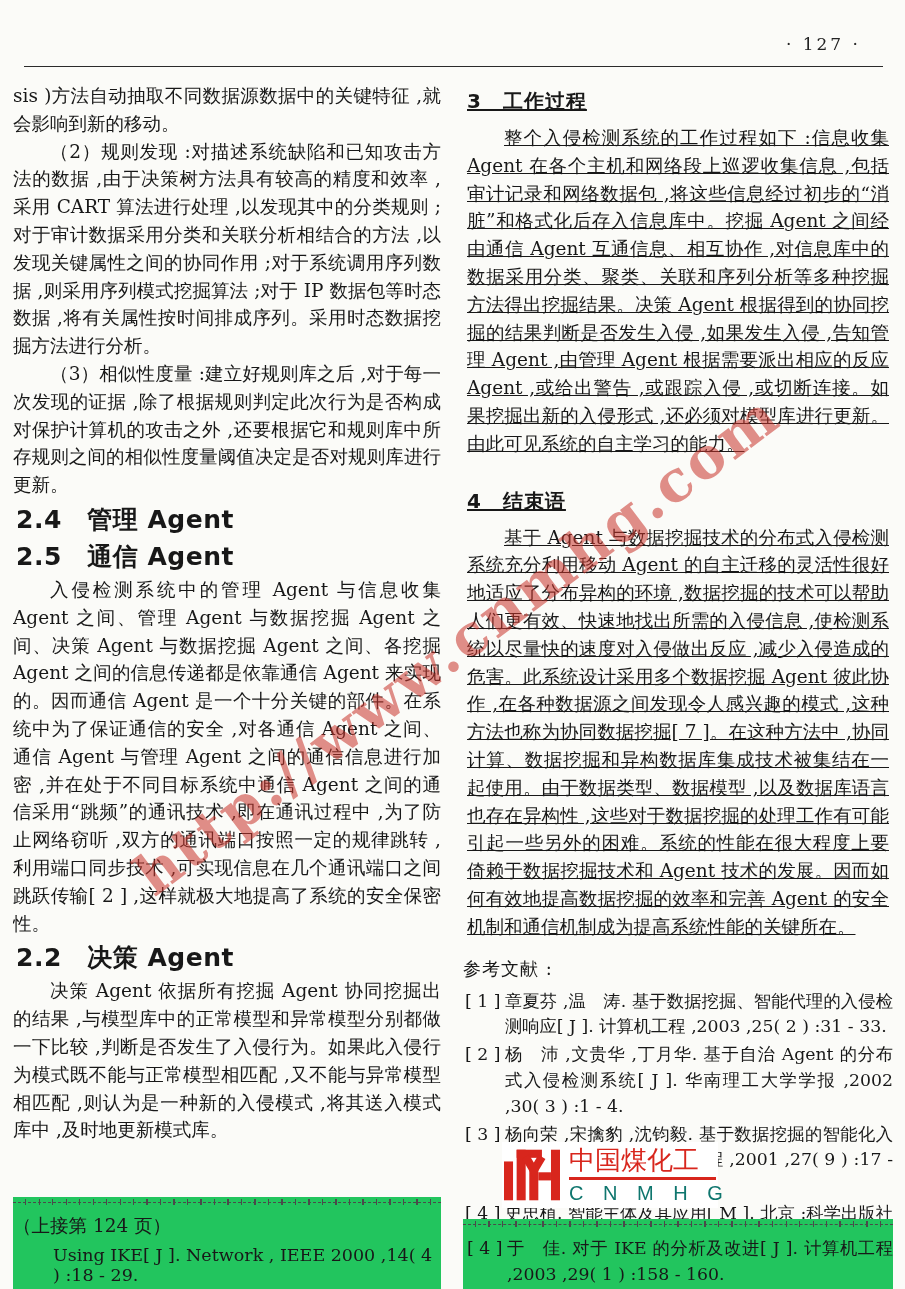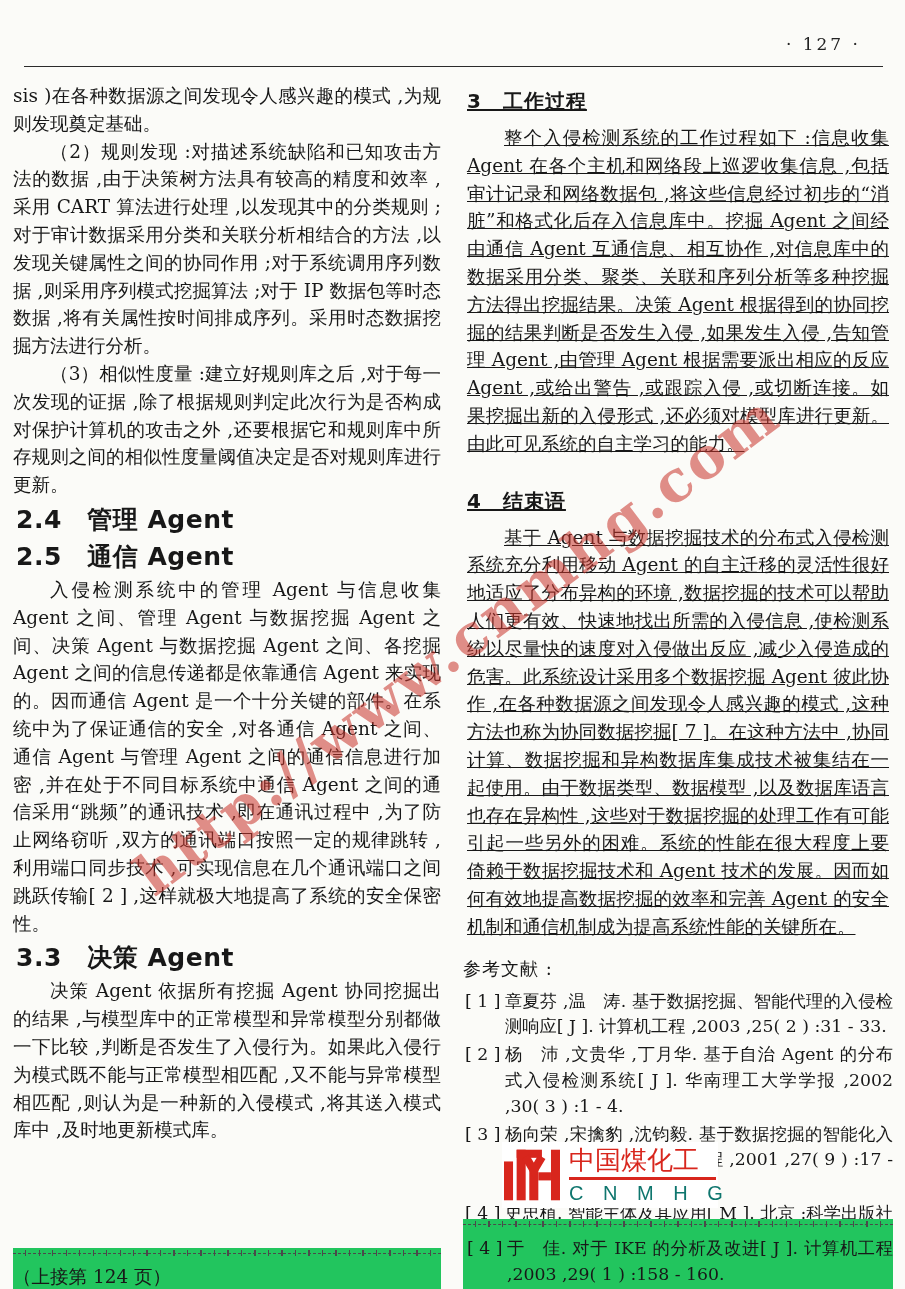--- a/index.html
+++ b/index.html
@@ -99,32 +99,33 @@
 </style>
 </head>
 <body>
 
 <div class="page-number">·  127 ·</div>
 <div class="header-rule"></div>
 
 <div class="columns">
 
   <div class="col left">
-    <p class="body cont">sis )在各种数据源之间发现令人感兴趣的模式 ,为规则发现奠定基础。</p>
+    <p class="body cont">sis )方法自动抽取不同数据源数据中的关键特征 ,就会影响到新的移动。</p>
     <p class="body">（2）规则发现 :对描述系统缺陷和已知攻击方法的数据 ,由于决策树方法具有较高的精度和效率 ,采用 CART 算法进行处理 ,以发现其中的分类规则 ;对于审计数据采用分类和关联分析相结合的方法 ,以发现关键属性之间的协同作用 ;对于系统调用序列数据 ,则采用序列模式挖掘算法 ;对于 IP 数据包等时态数据 ,将有关属性按时间排成序列。采用时态数据挖掘方法进行分析。</p>
     <p class="body">（3）相似性度量 :建立好规则库之后 ,对于每一次发现的证据 ,除了根据规则判定此次行为是否构成对保护计算机的攻击之外 ,还要根据它和规则库中所存规则之间的相似性度量阈值决定是否对规则库进行更新。</p>
     <div class="h-sub">2.4　管理 Agent</div>
     <div class="h-sub">2.5　通信 Agent</div>
     <p class="body">入侵检测系统中的管理 Agent 与信息收集 Agent 之间、管理 Agent 与数据挖掘 Agent 之间、决策 Agent 与数据挖掘 Agent 之间、各挖掘 Agent 之间的信息传递都是依靠通信 Agent 来实现的。因而通信 Agent 是一个十分关键的部件。在系统中为了保证通信的安全 ,对各通信 Agent 之间、通信 Agent 与管理 Agent 之间的通信信息进行加密 ,并在处于不同目标系统中通信 Agent 之间的通信采用“跳频”的通讯技术 ,即在通讯过程中 ,为了防止网络窃听 ,双方的通讯端口按照一定的规律跳转 ,利用端口同步技术 ,可实现信息在几个通讯端口之间跳跃传输[ 2 ] ,这样就极大地提高了系统的安全保密性。</p>
-    <div class="h-sub">3.3　决策 Agent</div>
+    <div class="h-sub">2.2　决策 Agent</div>
     <p class="body">决策 Agent 依据所有挖掘 Agent 协同挖掘出的结果 ,与模型库中的正常模型和异常模型分别都做一下比较 ,判断是否发生了入侵行为。如果此入侵行为模式既不能与正常模型相匹配 ,又不能与异常模型相匹配 ,则认为是一种新的入侵模式 ,将其送入模式库中 ,及时地更新模式库。</p>
 
     <div class="col-footer">
       <div class="sep"></div>
       <p class="cont-note">（上接第 124 页）</p>
+      <p class="eng-ref">Using IKE[ J ]. Network , IEEE 2000 ,14( 4 ) :18 - 29.</p>
     </div>
   </div>
 
   <div class="col right">
     <div class="section">
       <div class="h-main">3　工作过程</div>
       <p class="body">整个入侵检测系统的工作过程如下 :信息收集 Agent 在各个主机和网络段上巡逻收集信息 ,包括审计记录和网络数据包 ,将这些信息经过初步的“消脏”和格式化后存入信息库中。挖掘 Agent 之间经由通信 Agent 互通信息、相互协作 ,对信息库中的数据采用分类、聚类、关联和序列分析等多种挖掘方法得出挖掘结果。决策 Agent 根据得到的协同挖掘的结果判断是否发生入侵 ,如果发生入侵 ,告知管理 Agent ,由管理 Agent 根据需要派出相应的反应 Agent ,或给出警告 ,或跟踪入侵 ,或切断连接。如果挖掘出新的入侵形式 ,还必须对模型库进行更新。由此可见系统的自主学习的能力。</p>
     </div>
     <div class="section">
       <div class="h-main">4　结束语</div>

